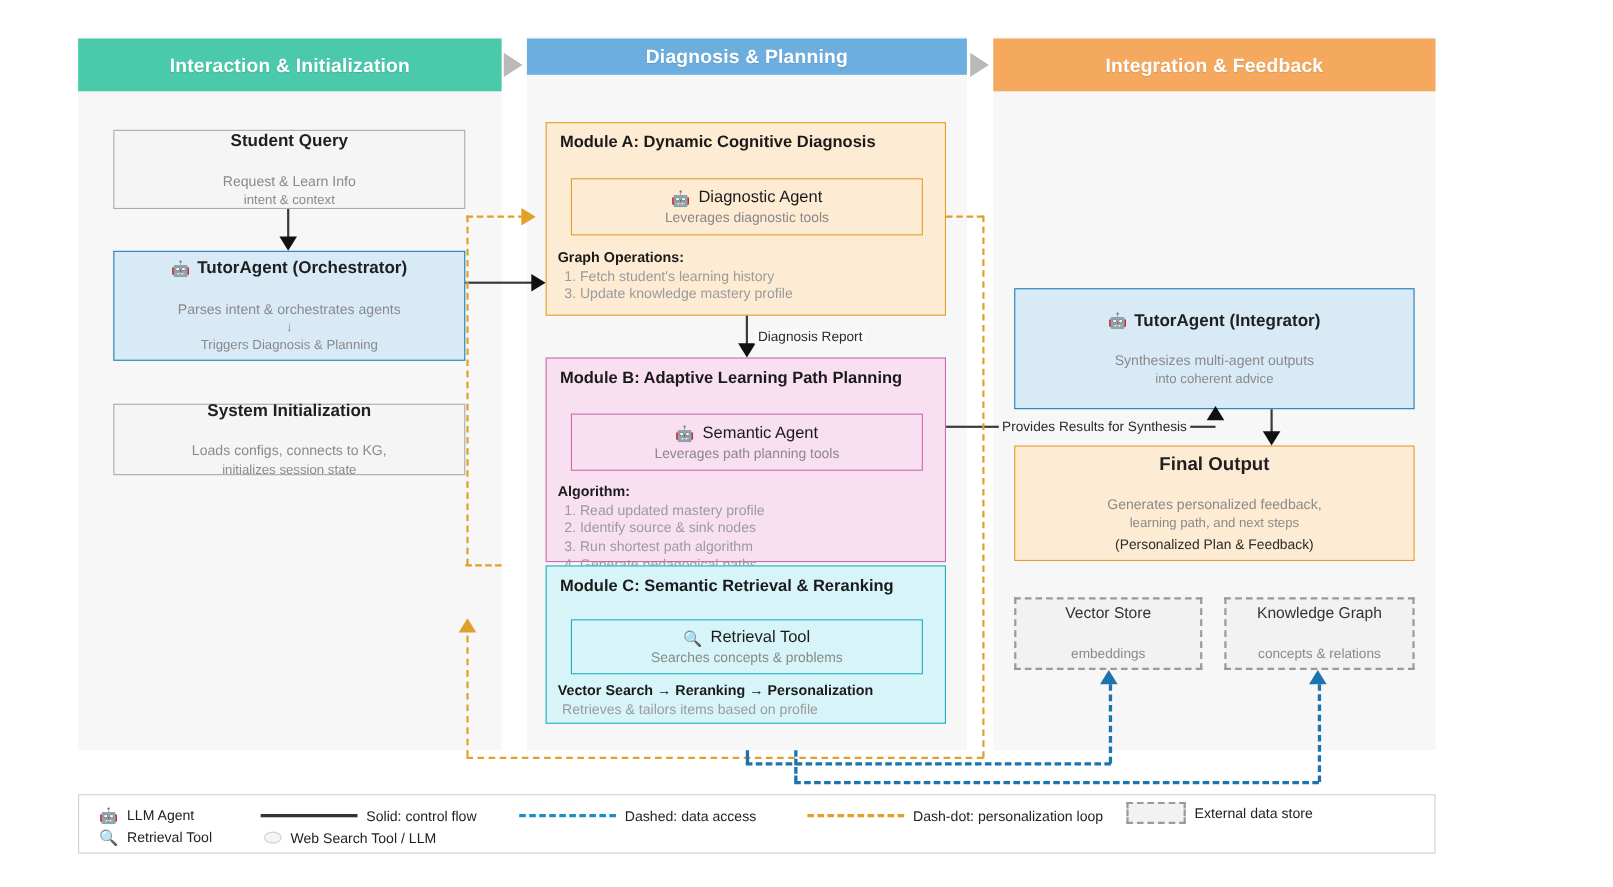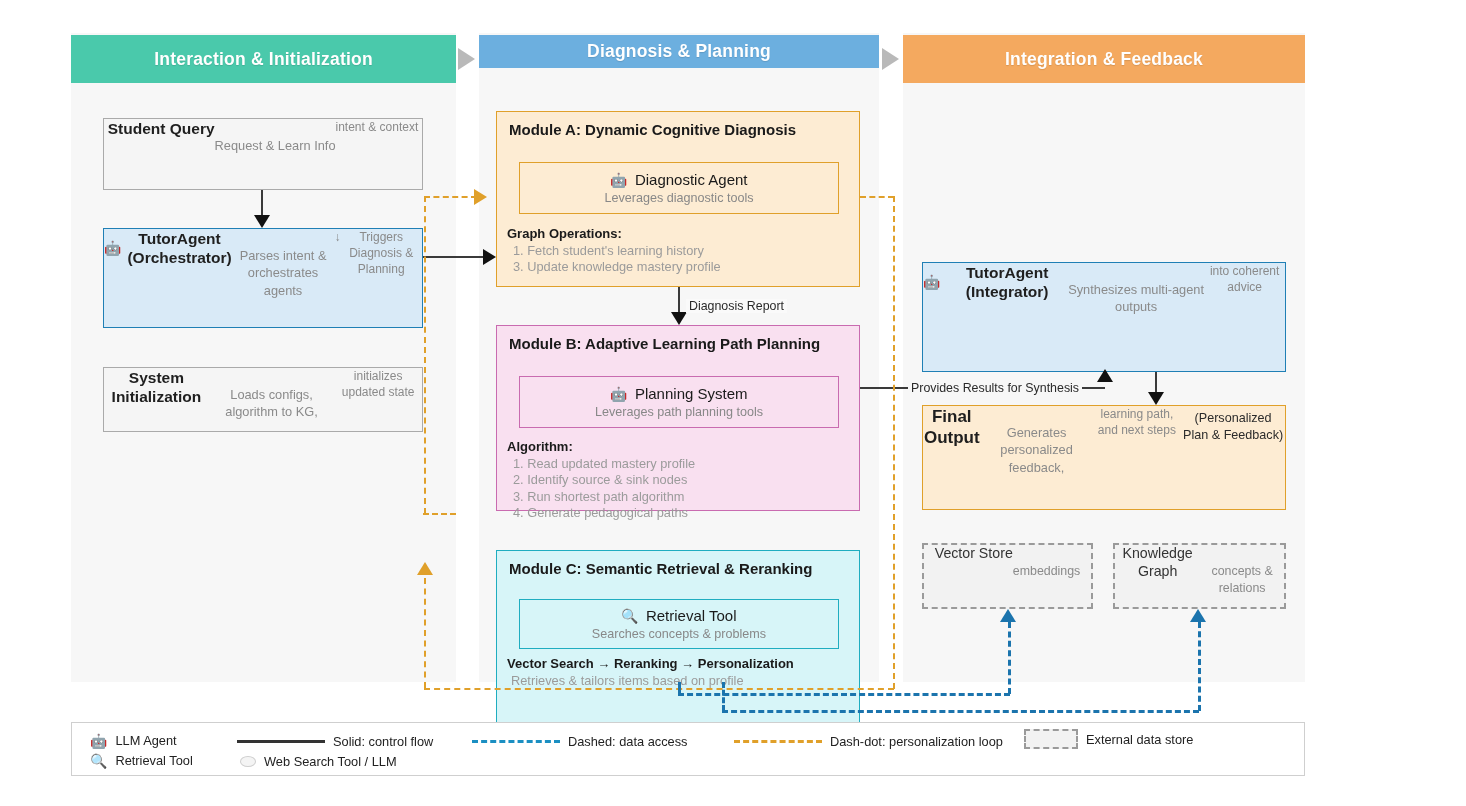--- a/index.html
+++ b/index.html
@@ -30,22 +30,22 @@
     position: absolute;
     width: 0; height: 0;
     border-top: 11px solid transparent;
     border-bottom: 11px solid transparent;
     border-left: 17px solid #b9b9b9;
   }
 
   
   .box {
     position: absolute;
-    display: flex; flex-direction: row;
-    align-items: flex-start; justify-content: center;
+    display: flex; flex-direction: column;
+    align-items: center; justify-content: center;
     text-align: center;
     border: 1.6px solid #aaa;
     background: #fafafa;
   }
   .box .t1 { font-size: 15.5px; font-weight: bold; color: #1f1f1f; line-height: 1.25; }
   .box .t2 { font-size: 12.8px; color: #8a8a8a; line-height: 1.35; margin-top: 18px;}
   .box .t3 { font-size: 12px; color: #8a8a8a; line-height: 1.35;}
   .box .t4 { font-size: 12.6px; color: #2b2b2b; line-height: 1.35; margin-top: 4px;}
   .box .arrow-dn { font-size: 12px; color:#8a8a8a; line-height: 1.2; margin: 1px 0;}
 
@@ -185,22 +185,22 @@
       <span class="lg-ico">🤖</span>
       <span>TutorAgent (Orchestrator)</span>
     </div>
     <div class="t2">Parses intent &amp; orchestrates agents</div>
     <div class="arrow-dn">↓</div>
     <div class="t3">Triggers Diagnosis &amp; Planning</div>
   </div>
 
   <div class="box grey" style="left:103px; top:367px; width:320px; height:65px;">
     <div class="t1">System Initialization</div>
-    <div class="t2">Loads configs, algorithm to KG,</div>
-    <div class="t3">initializes updated state</div>
+    <div class="t2">Loads configs, connects to KG,</div>
+    <div class="t3">initializes session state</div>
   </div>
 
 
   <div class="module a" style="left:496px; top:111px; width:364px; height:176px;">
     <div class="mtitle">Module A: Dynamic Cognitive Diagnosis</div>
     <div class="agentbox a" style="left:22px; top:50px; width:320px; height:52px; position:absolute;">
       <div class="a1">
         <span class="lg-ico">🤖</span>
         <span>Diagnostic Agent</span>
       </div>
@@ -211,34 +211,34 @@
       <div class="sline">1. Fetch student's learning history</div>
       <div class="sline">3. Update knowledge mastery profile</div>
     </div>
   </div>
 
   <div class="module b" style="left:496px; top:325px; width:364px; height:186px;">
     <div class="mtitle">Module B: Adaptive Learning Path Planning</div>
     <div class="agentbox b" style="left:22px; top:50px; width:320px; height:52px; position:absolute;">
       <div class="a1">
         <span class="lg-ico">🤖</span>
-        <span>Planning System</span>
+        <span>Semantic Agent</span>
       </div>
       <div class="a2">Leverages path planning tools</div>
     </div>
     <div class="steps" style="left:10px; top:112px; width:345px;">
       <div class="shead">Algorithm:</div>
       <div class="sline">1. Read updated mastery profile</div>
       <div class="sline">2. Identify source &amp; sink nodes</div>
       <div class="sline">3. Run shortest path algorithm</div>
       <div class="sline">4. Generate pedagogical paths</div>
     </div>
   </div>
 
-  <div class="module c" style="left:496px; top:550px; width:364px; height:183px;">
+  <div class="module c" style="left:496px; top:514px; width:364px; height:144px;">
     <div class="mtitle">Module C: Semantic Retrieval &amp; Reranking</div>
     <div class="agentbox c" style="left:22px; top:48px; width:320px; height:50px; position:absolute;">
       <div class="a1">
         <span class="lg-ico">🔍</span>
         <span>Retrieval Tool</span>
       </div>
       <div class="a2">Searches concepts &amp; problems</div>
     </div>
     <div class="steps" style="left:10px; top:104px; width:345px;">
       <div class="shead">Vector Search → Reranking → Personalization</div>

